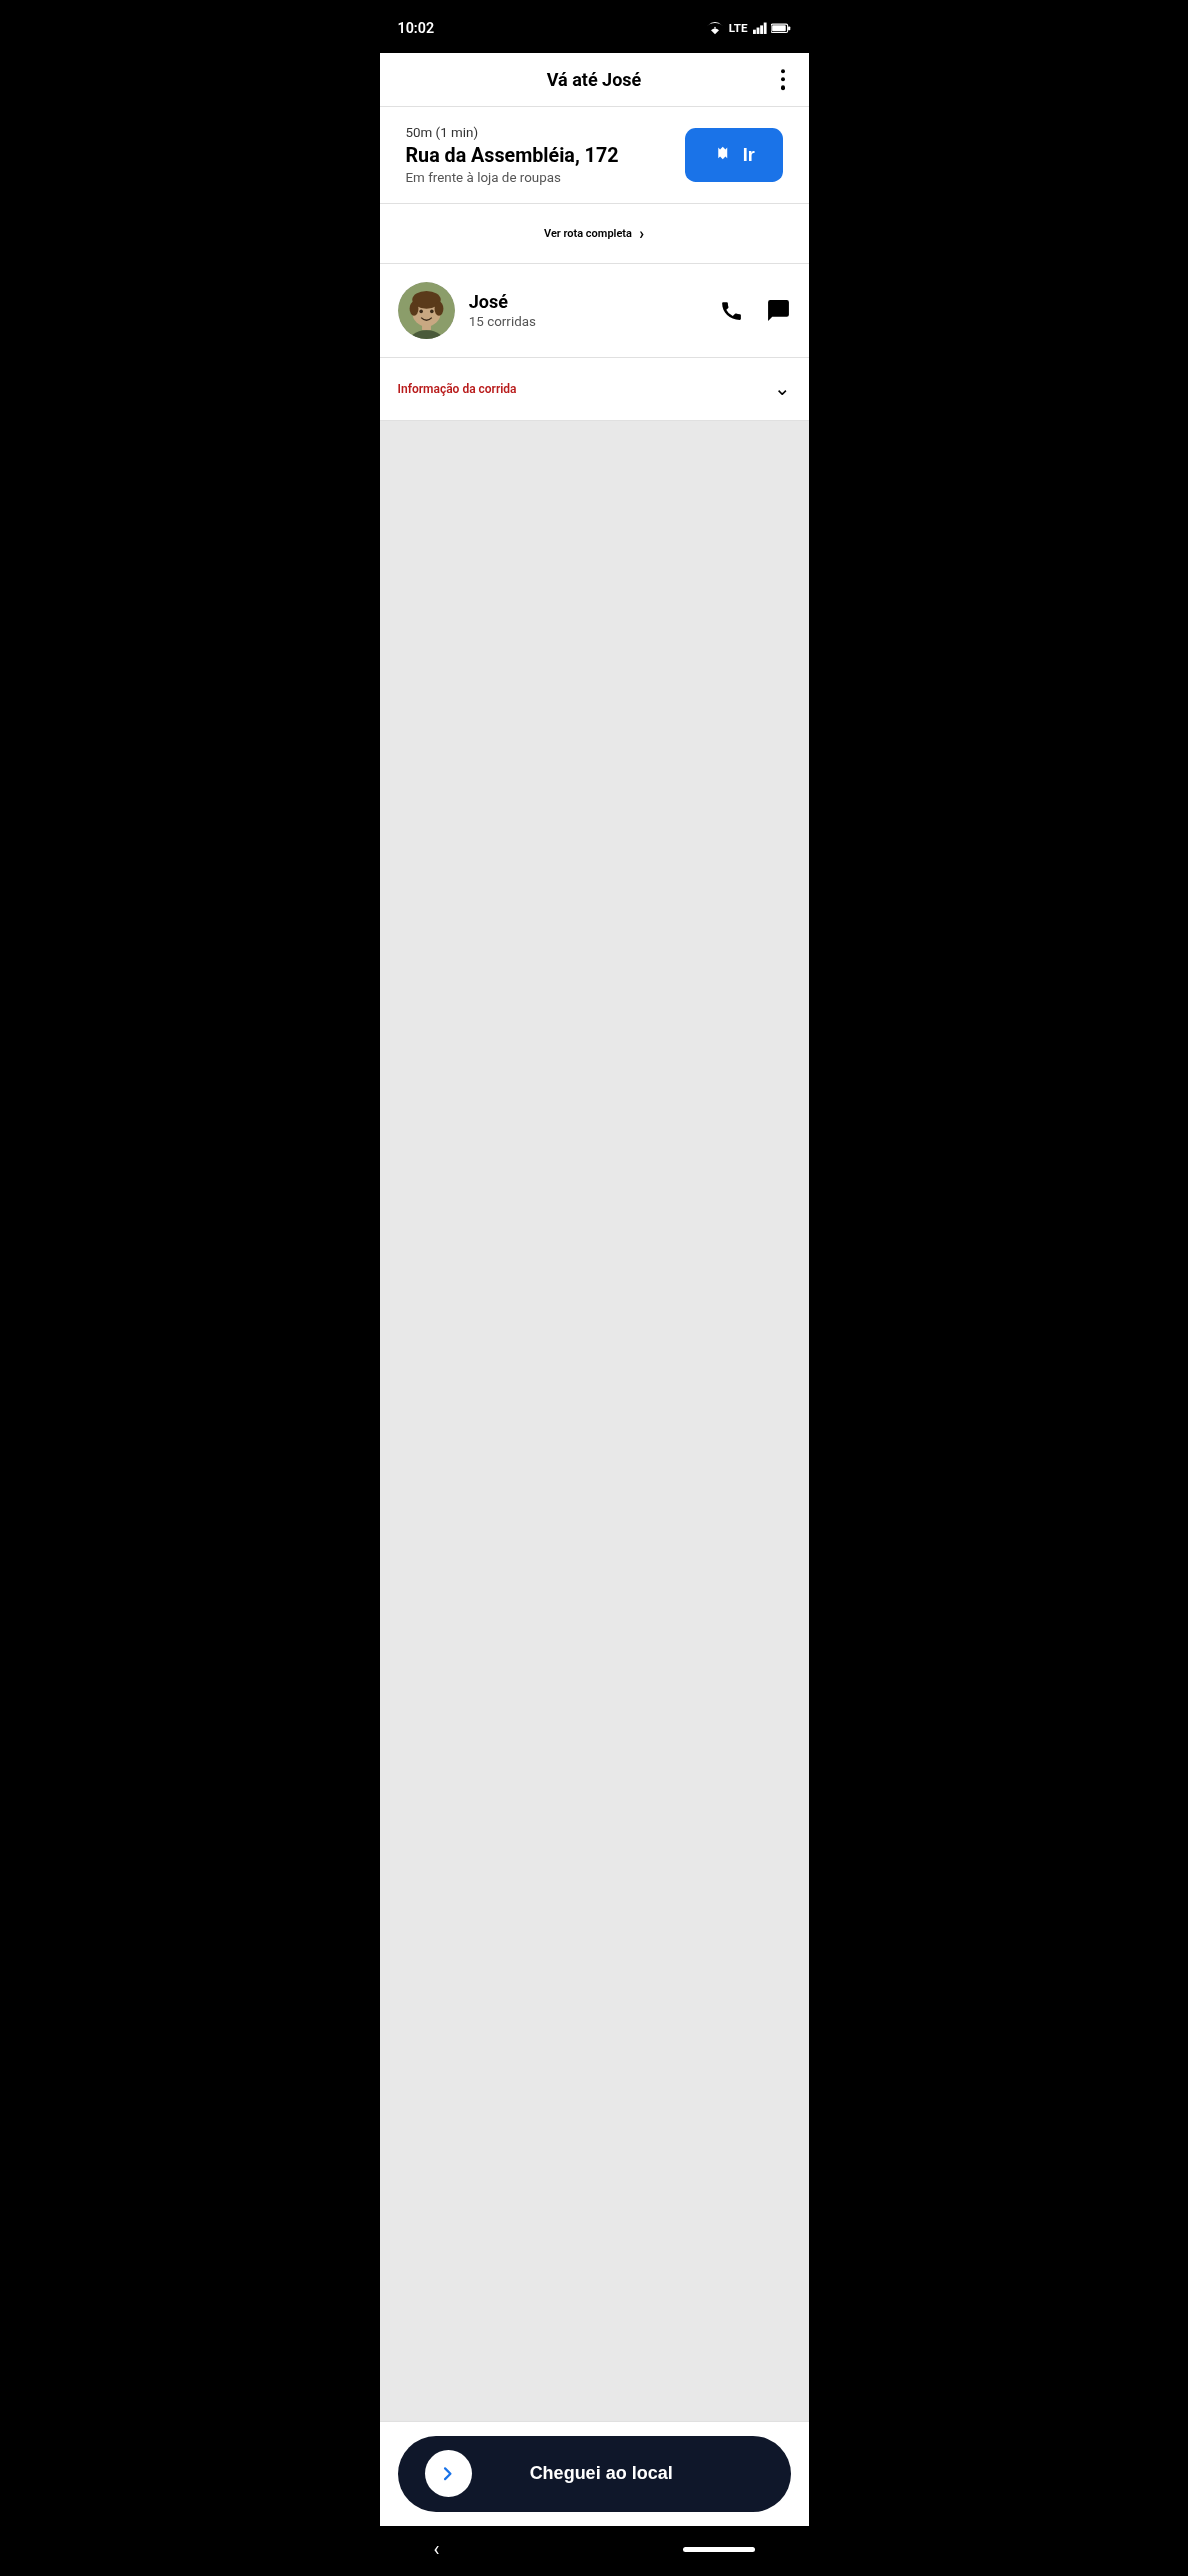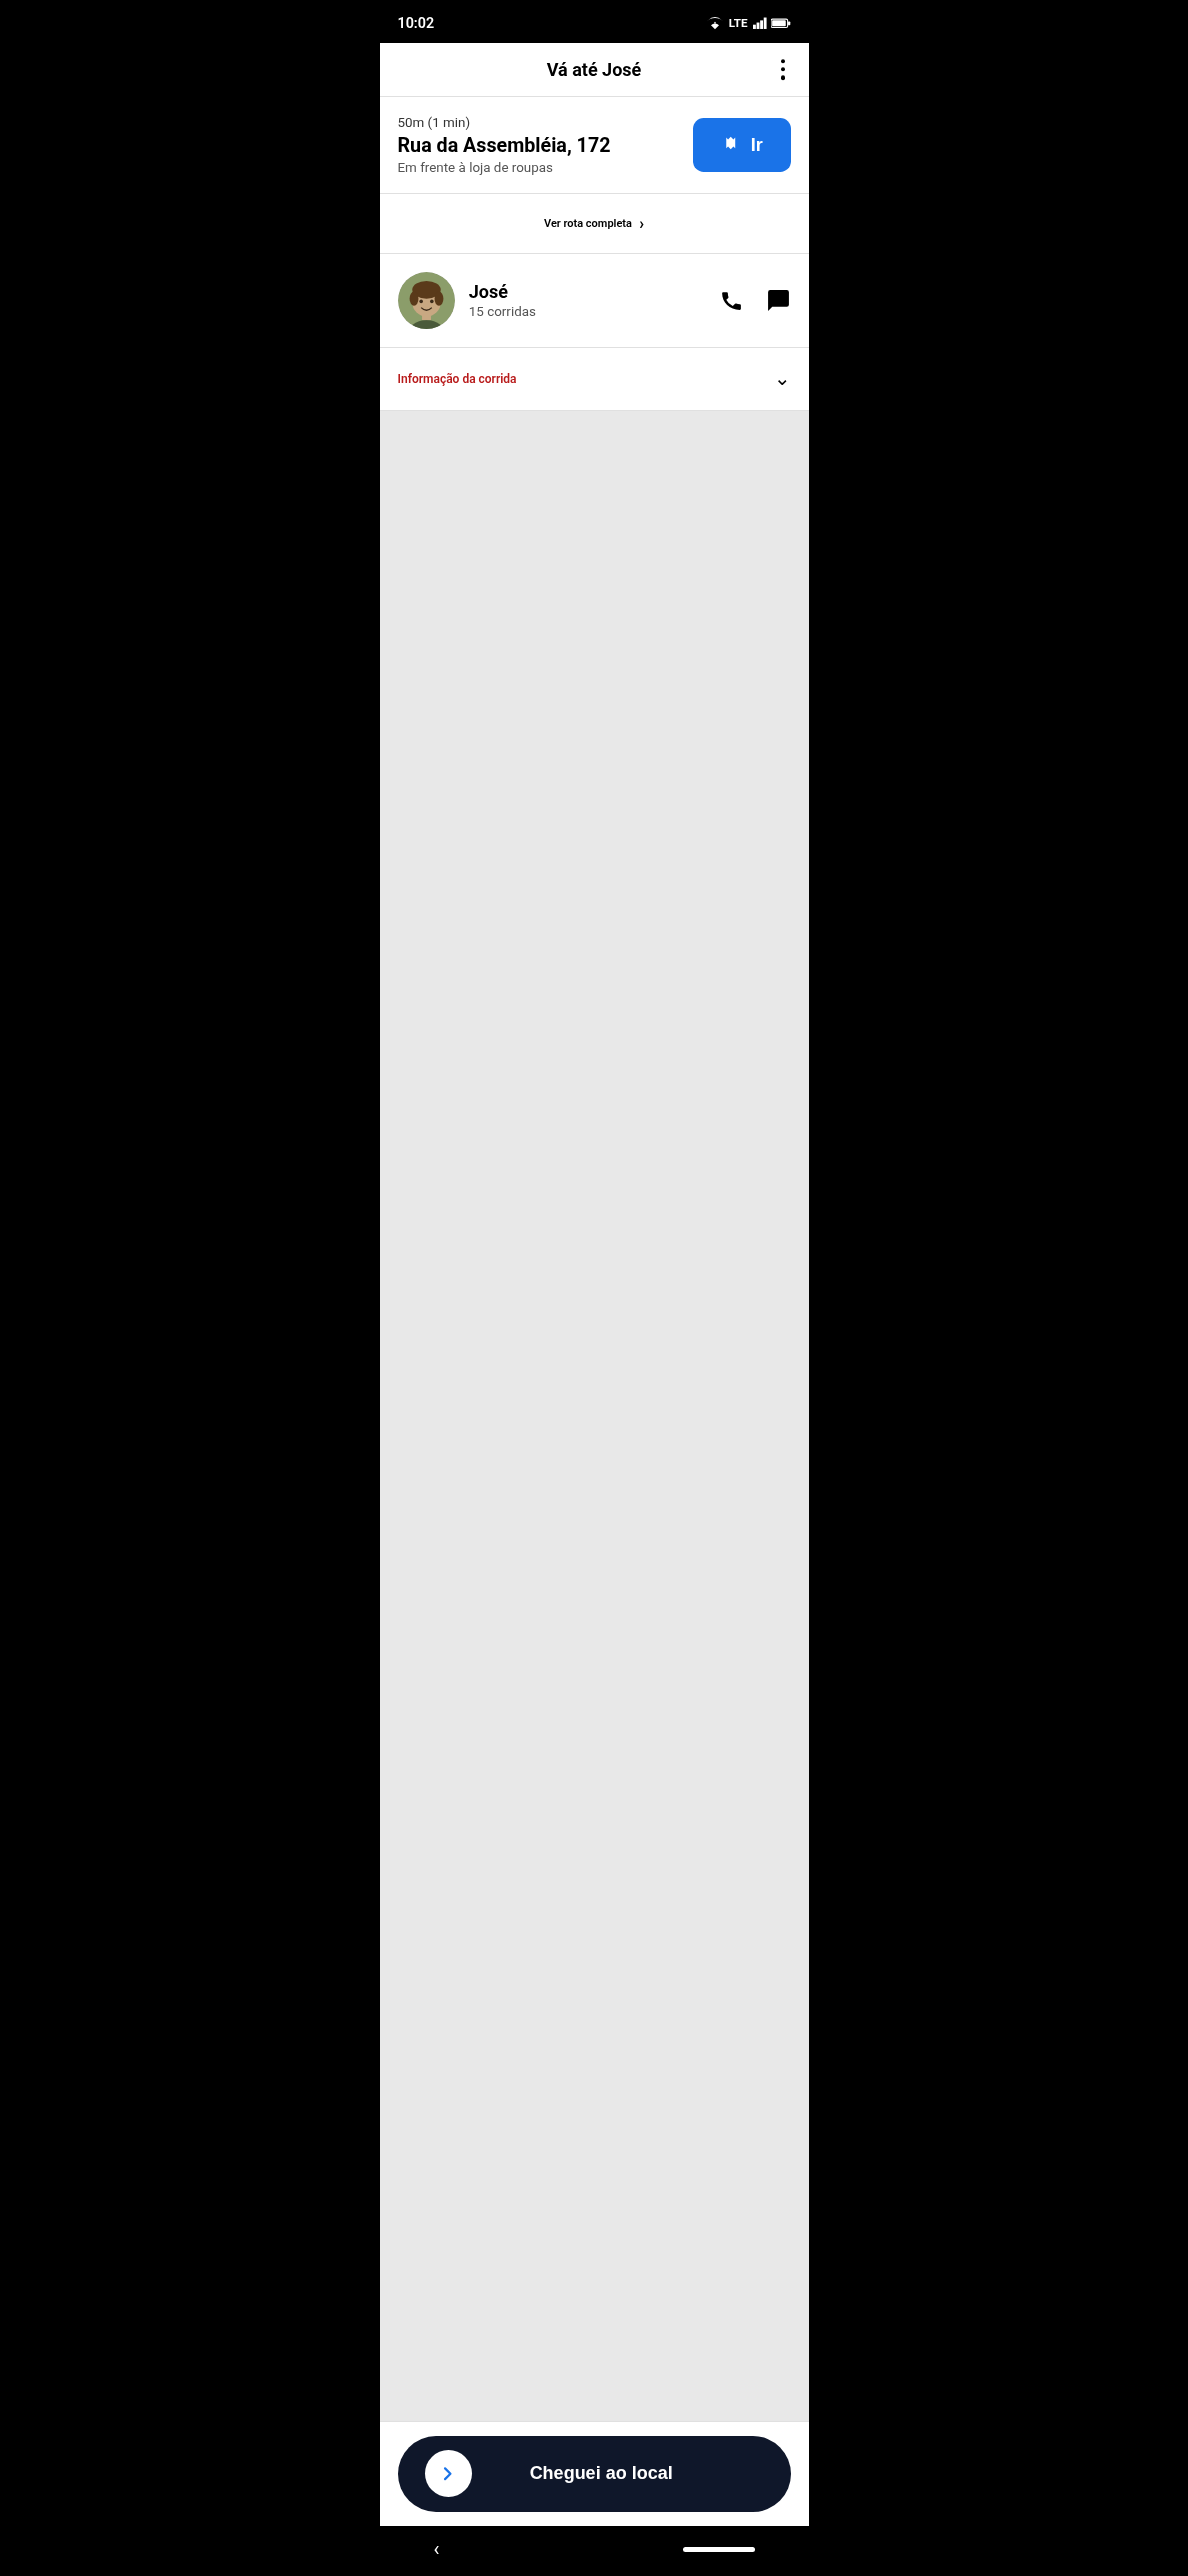--- a/index.html
+++ b/index.html
@@ -17,21 +17,21 @@
     }
 
     
     .status-bar {
       background: #000;
       color: #fff;
       display: flex;
       justify-content: space-between;
       align-items: center;
       padding: 9px 18px 5.4px 18px;
-      height: 43px;
+      height: 53px;
       flex-shrink: 0;
     }
 
     .status-time {
       font-size: 14.3px;
       font-weight: 600;
       color: #fff;
     }
 
     .status-icons {
@@ -88,21 +88,21 @@
       height: 4.5px;
       background: #000;
       border-radius: 50%;
     }
 
     
     .address-section {
       display: flex;
       align-items: center;
       justify-content: space-between;
-      padding: 18px 18px;
+      padding: 18px 26px;
       border-bottom: 0.9px solid #e0e0e0;
       background: #fff;
     }
 
     .address-info {
       flex: 1;
     }
 
     .address-meta {
       font-size: 13.4px;

